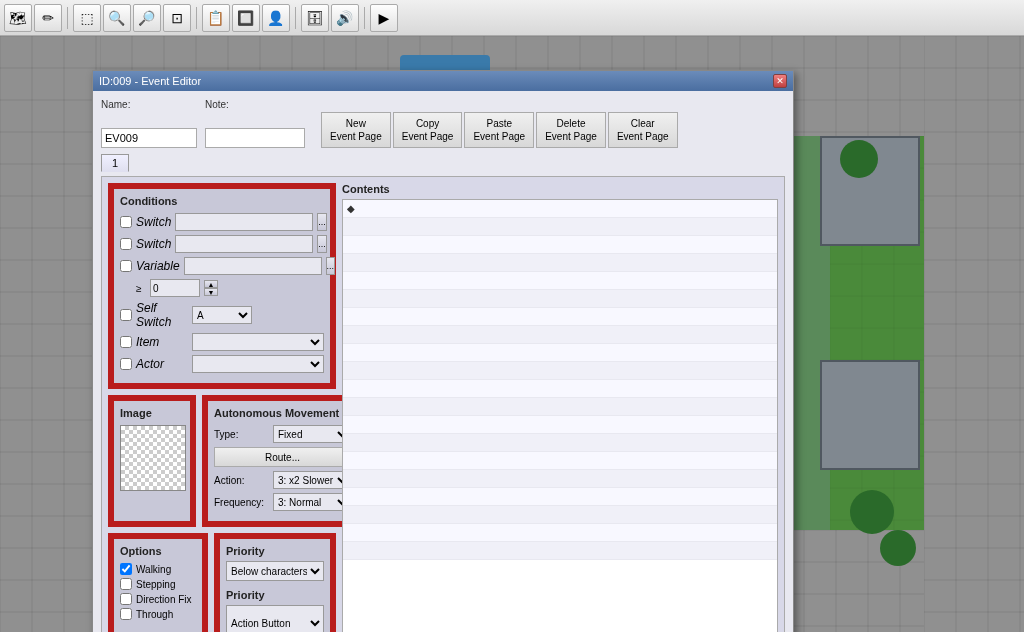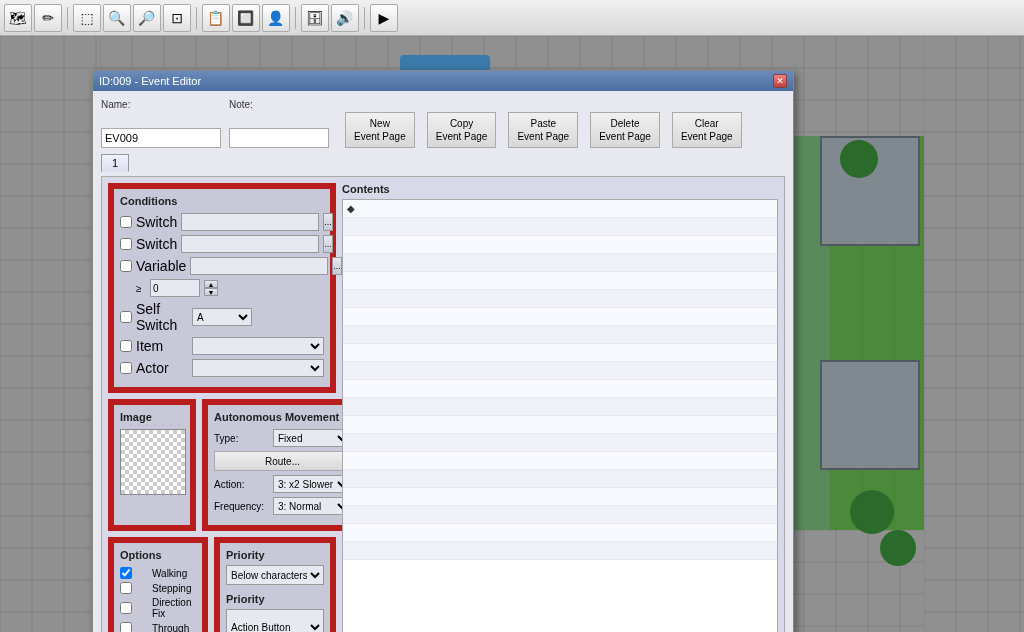--- a/index.html
+++ b/index.html
@@ -117,26 +117,26 @@
     }
 
     .text-input {
       border: 1px solid #aaa;
       background: white;
       height: 20px;
       padding: 1px 3px;
       font-size: 11px;
     }
 
-    .name-input { width: 120px; }
+    .name-input { width: 96px; }
     .note-input { width: 100px; }
 
     .header-buttons {
       display: flex;
-      gap: 12px;
+      gap: 2px;
       margin-left: 8px;
     }
 
     .header-btn {
       background: linear-gradient(to bottom, #f0f0f0, #d8d8d8);
       border: 1px solid #aaa;
       padding: 2px 8px;
       font-size: 10px;
       cursor: pointer;
       height: 36px;
@@ -205,22 +205,23 @@
       gap: 4px;
       margin-bottom: 4px;
     }
 
     .cond-checkbox {
       width: 12px;
       height: 12px;
     }
 
     .cond-label {
-      font-size: 14px;
+      font-size: 12px;
       width: 52px;
+      font-style: italic;
     }
 
     .cond-field {
       flex: 1;
       height: 18px;
       border: 1px solid #999;
       background: #e8e8f0;
       font-size: 10px;
       padding: 0 2px;
     }
@@ -339,21 +340,21 @@
     }
 
     
     .options-section {
       width: 100px;
     }
 
     .option-row {
       display: flex;
       align-items: center;
-      gap: 20px;
+      gap: 4px;
       margin-bottom: 3px;
     }
 
     .option-label {
       font-size: 10px;
     }
 
     .subsection-title {
       font-weight: bold;
       font-size: 11px;

